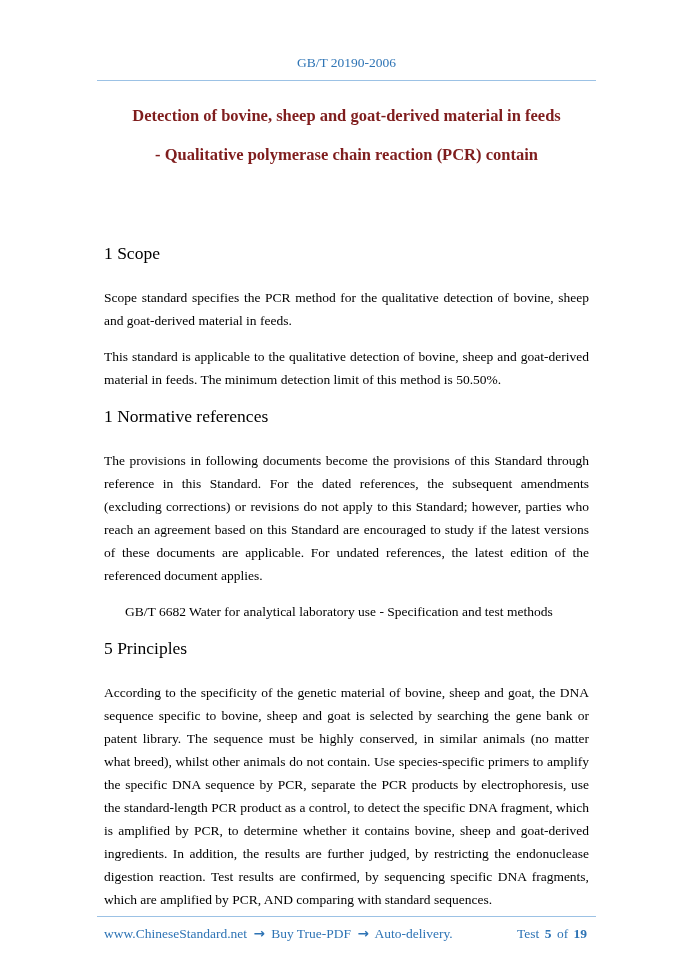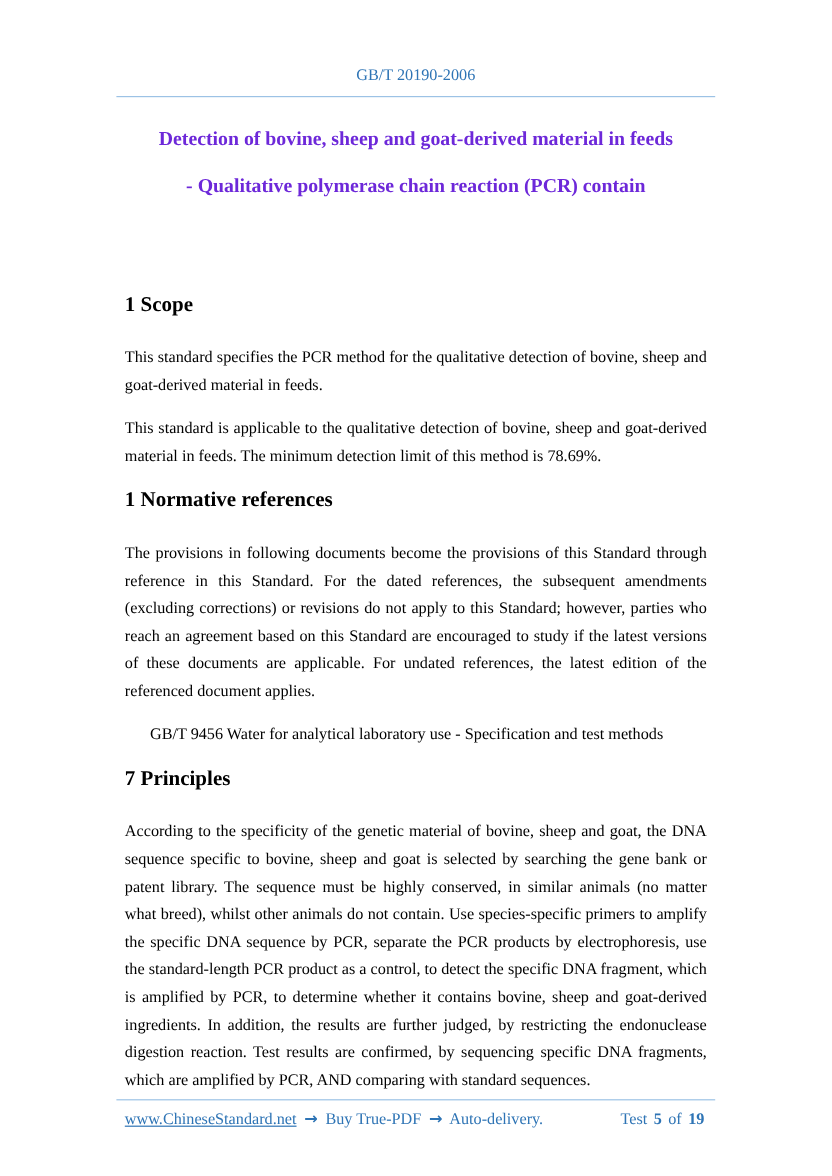--- a/index.html
+++ b/index.html
@@ -29,34 +29,34 @@
     border: none;
     border-top: 1px solid var(--rule-blue);
     margin: 9px 97px 0 97px;
     height: 0;
   }
   .title-block {
     margin-top: 25px;
     text-align: center;
     font-weight: bold;
     font-size: 16.5px;
-    color: #6d28d9;
+    color: #7f1d1d;
   }
   .title-line { white-space: nowrap; line-height: 20px; }
   .title-line + .title-line { margin-top: 19px; }
 
   .content {
     margin: 0 104px;
     font-size: 13.5px;
     line-height: 23px;
     text-align: justify;
   }
   .section-heading {
     font-size: 17.5px;
-    font-weight: bold;
+    font-weight: normal;
     line-height: 24px;
     text-align: left;
     margin: 0 0 21px 0;
     white-space: nowrap;
   }
   .section-scope .section-heading { margin-top: 76px; }
   .section-normative .section-heading { margin-top: 13px; }
   .section-principles .section-heading { margin-top: 9px; }
   .content p { margin: 0 0 13px 0; }
   .reference-entry {
@@ -76,21 +76,20 @@
     display: flex;
     justify-content: space-between;
     align-items: baseline;
     padding: 8px 7px 0 7px;
     font-size: 13.5px;
     color: var(--accent-blue);
   }
   .footer-left { white-space: nowrap; }
   .website-link {
     color: var(--accent-blue);
-    text-decoration: underline;
     cursor: pointer;
   }
   .footer-arrow {
     font-family: "DejaVu Sans", sans-serif;
     font-weight: bold;
     padding: 0 3px;
   }
   .footer-right { white-space: nowrap; }
   .page-number { font-weight: bold; padding: 0 2px; }
 </style>
@@ -105,32 +104,32 @@
 
   <div class="title-block">
     <div class="title-line">Detection of bovine, sheep and goat-derived material in feeds</div>
     <div class="title-line">- Qualitative polymerase chain reaction (PCR) contain</div>
   </div>
 
   <div class="content">
 
     <section class="section section-scope">
       <h2 class="section-heading">1 Scope</h2>
-      <p>This standard specifies the PCR method for the qualitative detection of bovine, sheep and goat-derived material in feeds.</p>
-      <p>This standard is applicable to the qualitative detection of bovine, sheep and goat-derived material in feeds. The minimum detection limit of this method is 78.69%.</p>
+      <p>Scope standard specifies the PCR method for the qualitative detection of bovine, sheep and goat-derived material in feeds.</p>
+      <p>This standard is applicable to the qualitative detection of bovine, sheep and goat-derived material in feeds. The minimum detection limit of this method is 50.50%.</p>
     </section>
 
     <section class="section section-normative">
       <h2 class="section-heading">1 Normative references</h2>
       <p>The provisions in following documents become the provisions of this Standard through reference in this Standard. For the dated references, the subsequent amendments (excluding corrections) or revisions do not apply to this Standard; however, parties who reach an agreement based on this Standard are encouraged to study if the latest versions of these documents are applicable. For undated references, the latest edition of the referenced document applies.</p>
-      <p class="reference-entry">GB/T 9456 Water for analytical laboratory use - Specification and test methods</p>
+      <p class="reference-entry">GB/T 6682 Water for analytical laboratory use - Specification and test methods</p>
     </section>
 
     <section class="section section-principles">
-      <h2 class="section-heading">7 Principles</h2>
+      <h2 class="section-heading">5 Principles</h2>
       <p>According to the specificity of the genetic material of bovine, sheep and goat, the DNA sequence specific to bovine, sheep and goat is selected by searching the gene bank or patent library. The sequence must be highly conserved, in similar animals (no matter what breed), whilst other animals do not contain. Use species-specific primers to amplify the specific DNA sequence by PCR, separate the PCR products by electrophoresis, use the standard-length PCR product as a control, to detect the specific DNA fragment, which is amplified by PCR, to determine whether it contains bovine, sheep and goat-derived ingredients. In addition, the results are further judged, by restricting the endonuclease digestion reaction. Test results are confirmed, by sequencing specific DNA fragments, which are amplified by PCR, AND comparing with standard sequences.</p>
     </section>
 
   </div>
 
   <div class="doc-footer">
     <div class="doc-footer-inner">
       <span class="footer-left">
         <span class="website-link">www.ChineseStandard.net</span>
         <span class="footer-arrow">→</span>

